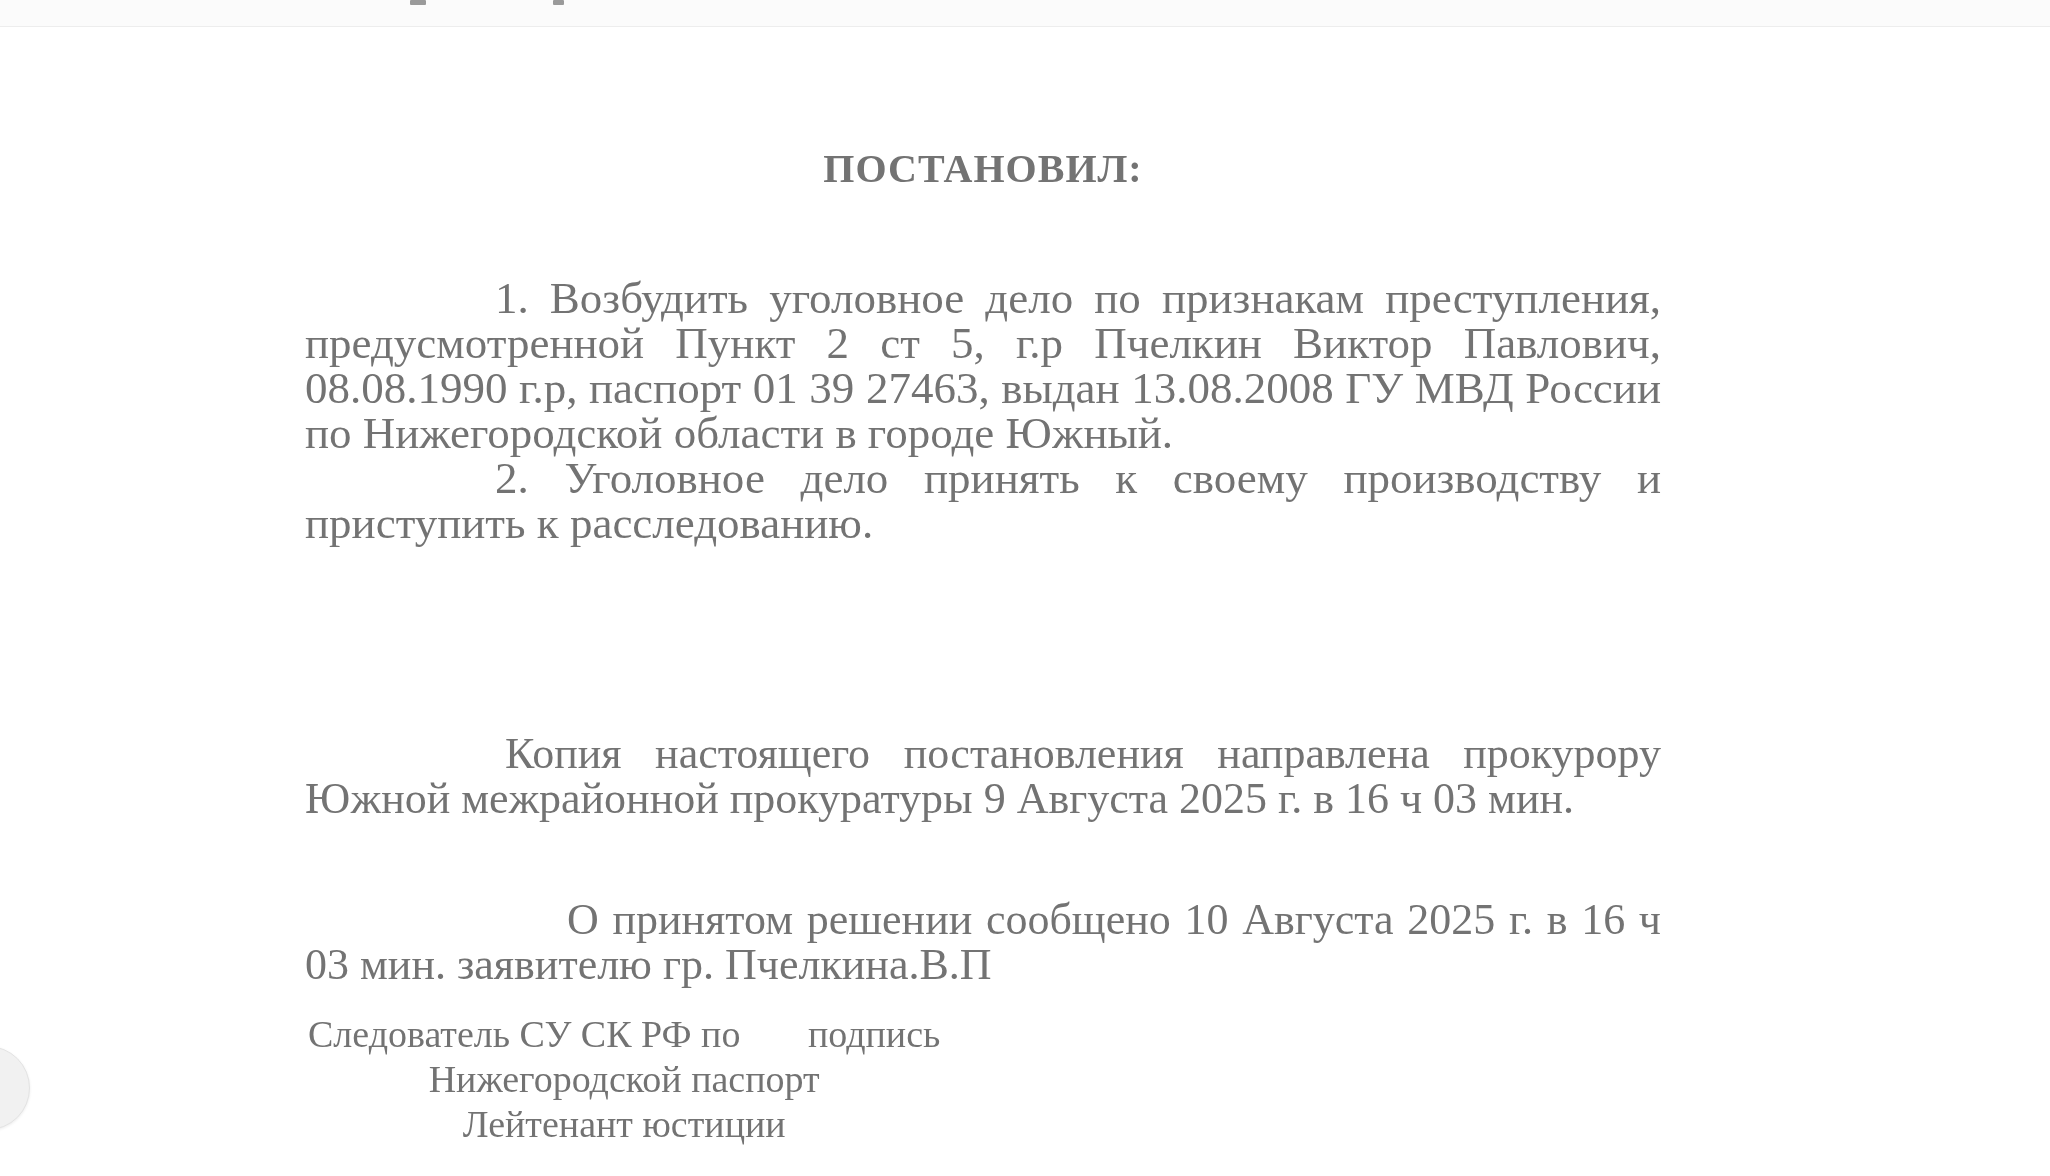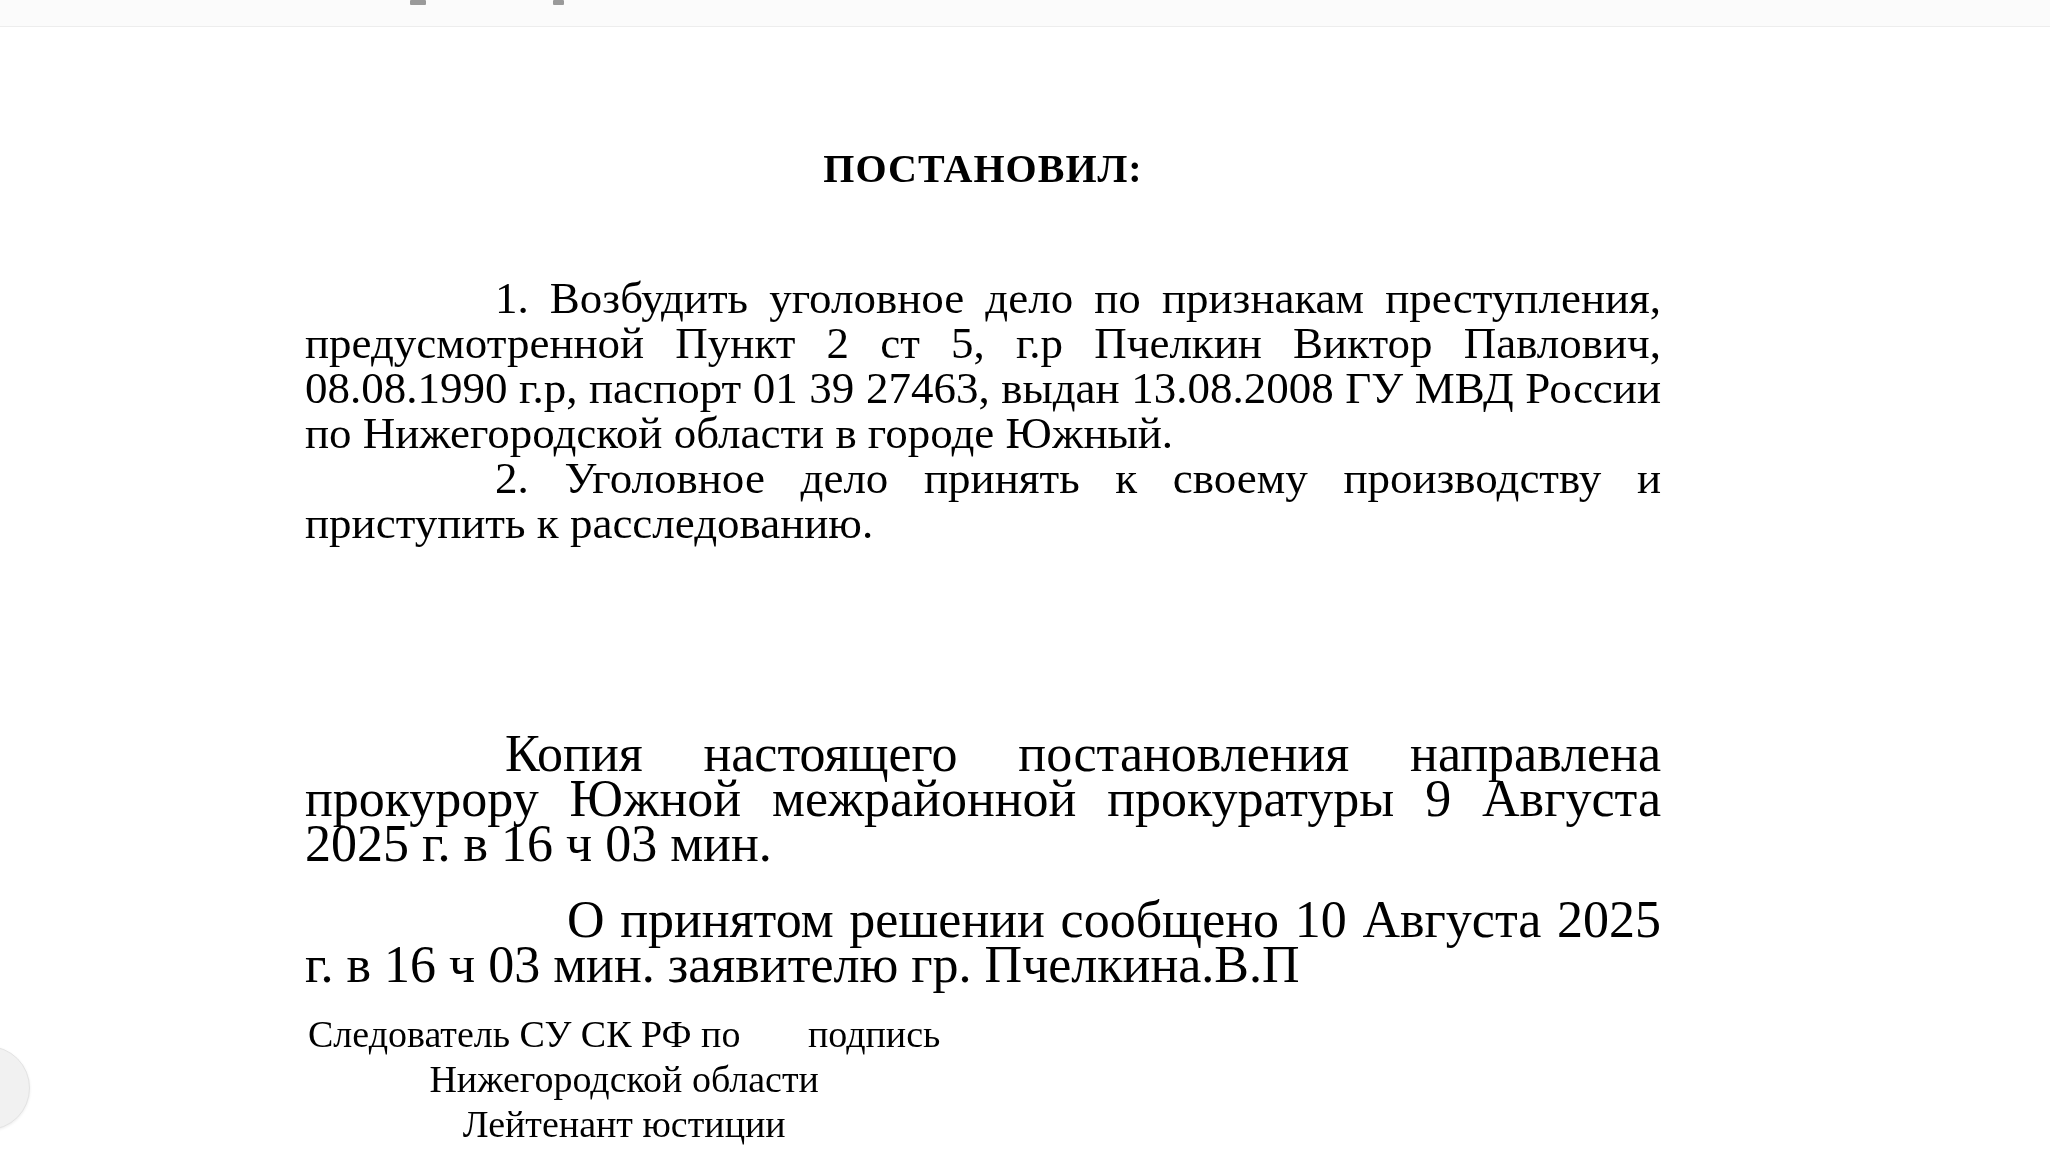--- a/index.html
+++ b/index.html
@@ -3,21 +3,21 @@
 <meta charset="utf-8">
 <style>
   html, body { margin: 0; padding: 0; background: #ffffff; }
   .screen {
     position: relative;
     width: 2050px;
     height: 1176px;
     background: #ffffff;
     overflow: hidden;
     font-family: "Liberation Serif", "DejaVu Serif", serif;
-    color: #000000;
+    color: #737373;
   }
   
   .topbar {
     position: absolute;
     top: 0; left: 0; right: 0;
     height: 26px;
     background: #fbfbfb;
     border-bottom: 1px solid #ededed;
   }
   .frag {
@@ -51,21 +51,21 @@
     text-align: justify;
   }
   .resolutions p {
     margin: 0;
     text-indent: 190px;
   }
   .notice {
     position: absolute;
     left: 305px;
     width: 1356px;
-    font-size: 52px;
+    font-size: 44px;
     line-height: 45px;
     text-align: justify;
   }
   .notice-copy { top: 731px; text-indent: 200px; }
   .notice-decision { top: 861px; text-indent: 262px; margin-top: 36px; }
 
   .signature {
     position: absolute;
     top: 1012px;
     left: 308px;
@@ -118,20 +118,20 @@
 
   <div class="notice notice-copy">Копия настоящего постановления направлена прокурору Южной межрайонной прокуратуры  9 Августа 2025 г. в 16 ч 03 мин.</div>
 
   <div class="notice notice-decision">О принятом решении сообщено 10 Августа 2025 г. в 16 ч 03 мин. заявителю гр. Пчелкина.В.П</div>
 
   <div class="signature">
     <div class="sig-line">
       <span>Следователь СУ СК РФ по</span>
       <span class="sig-right">подпись</span>
     </div>
-    <div class="sig-line">Нижегородской области</div>
+    <div class="sig-line">Нижегородской паспорт</div>
     <div class="sig-line">Лейтенант юстиции</div>
   </div>
 
 
   <div class="fab"></div>
 
 </div>
 
 </body></html>

